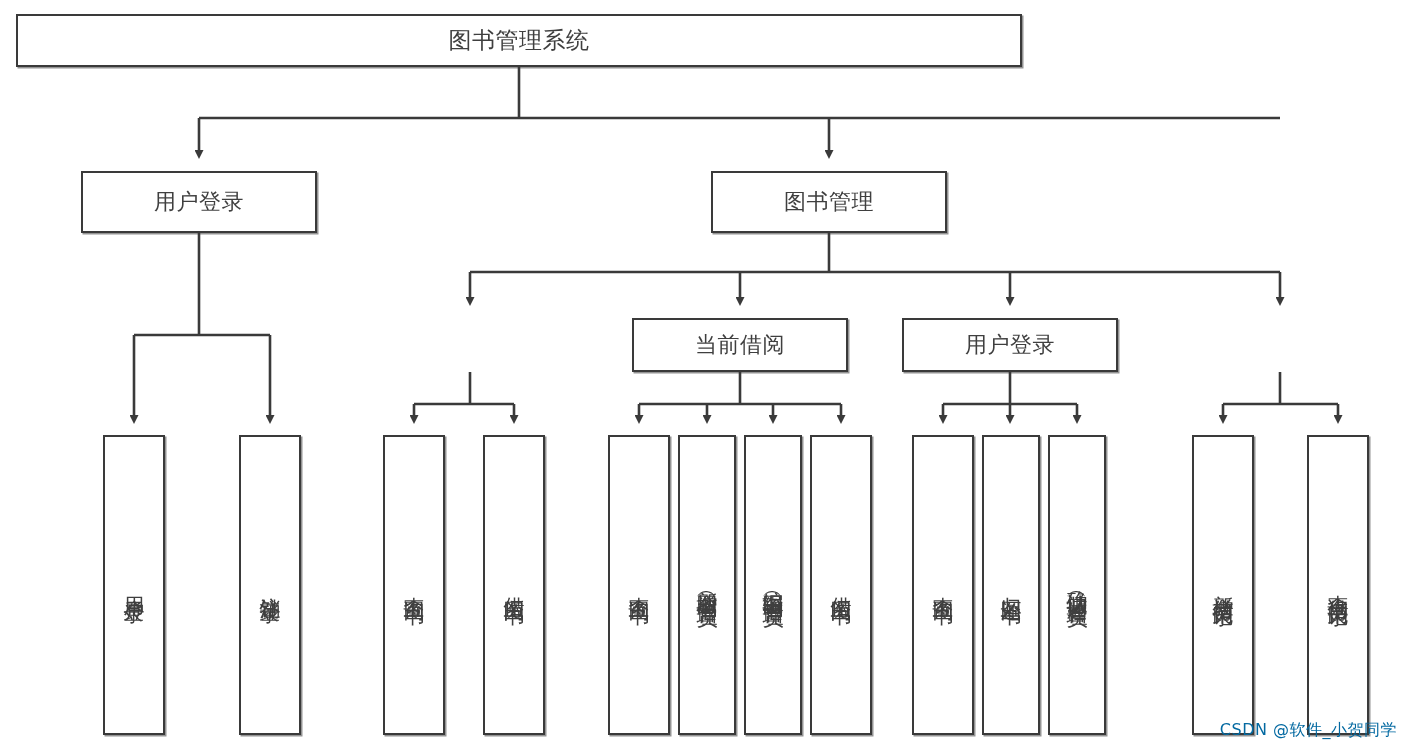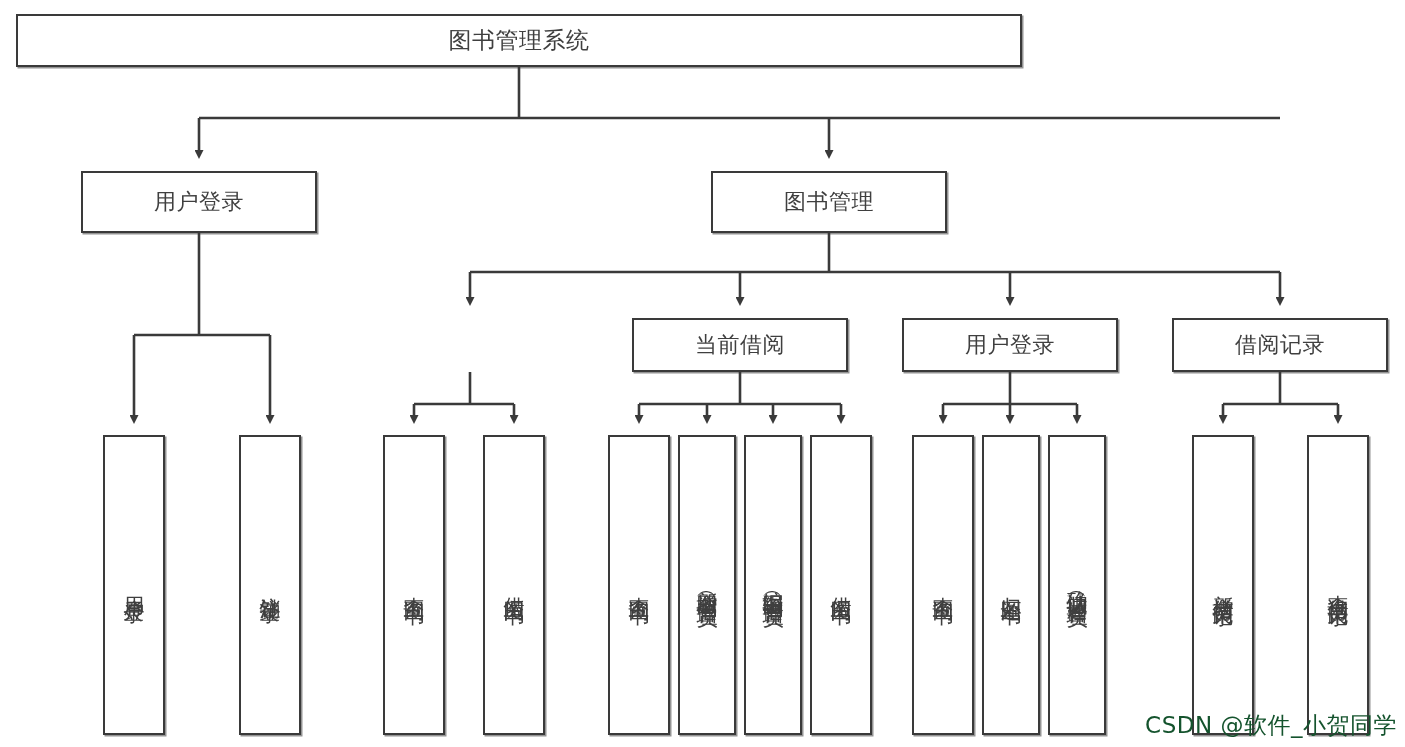--- a/index.html
+++ b/index.html
@@ -61,22 +61,22 @@
     font-size: 21px;
     line-height: 1.05;
     letter-spacing: 2.5px;
     white-space: nowrap;
     max-height: 100%;
   }
   .watermark {
     position: absolute;
     right: 8px;
     bottom: 6px;
-    font-size: 23px;
-    color: #14532d;
+    font-size: 16px;
+    color: #0369a1;
     white-space: nowrap;
     letter-spacing: 0.5px;
   }
 </style>
 </head>
 <body>
 
 <div id="canvas">
 
   <svg id="edges" viewBox="0 0 1405 747" xmlns="http://www.w3.org/2000/svg">
@@ -139,23 +139,20 @@
   <div class="node horiz" style="left:711px; top:171px; width:236px; height:62px;">
     <span class="label">图书管理</span>
   </div>
 
   <div class="node horiz" style="left:632px; top:318px; width:216px; height:54px;">
     <span class="label">当前借阅</span>
   </div>
   <div class="node horiz" style="left:902px; top:318px; width:216px; height:54px;">
     <span class="label">用户登录</span>
   </div>
-  <div class="node horiz" style="left:1172px; top:318px; width:216px; height:54px;">
-    <span class="label">借阅记录</span>
-  </div>
 
   <div class="node vert" style="left:103px; top:435px; width:62px; height:300px;">
     <span class="label">用户登录</span>
   </div>
   <div class="node vert" style="left:239px; top:435px; width:62px; height:300px;">
     <span class="label">注销登录</span>
   </div>
 
   <div class="node vert" style="left:383px; top:435px; width:62px; height:300px;">
     <span class="label">查询图书</span>

